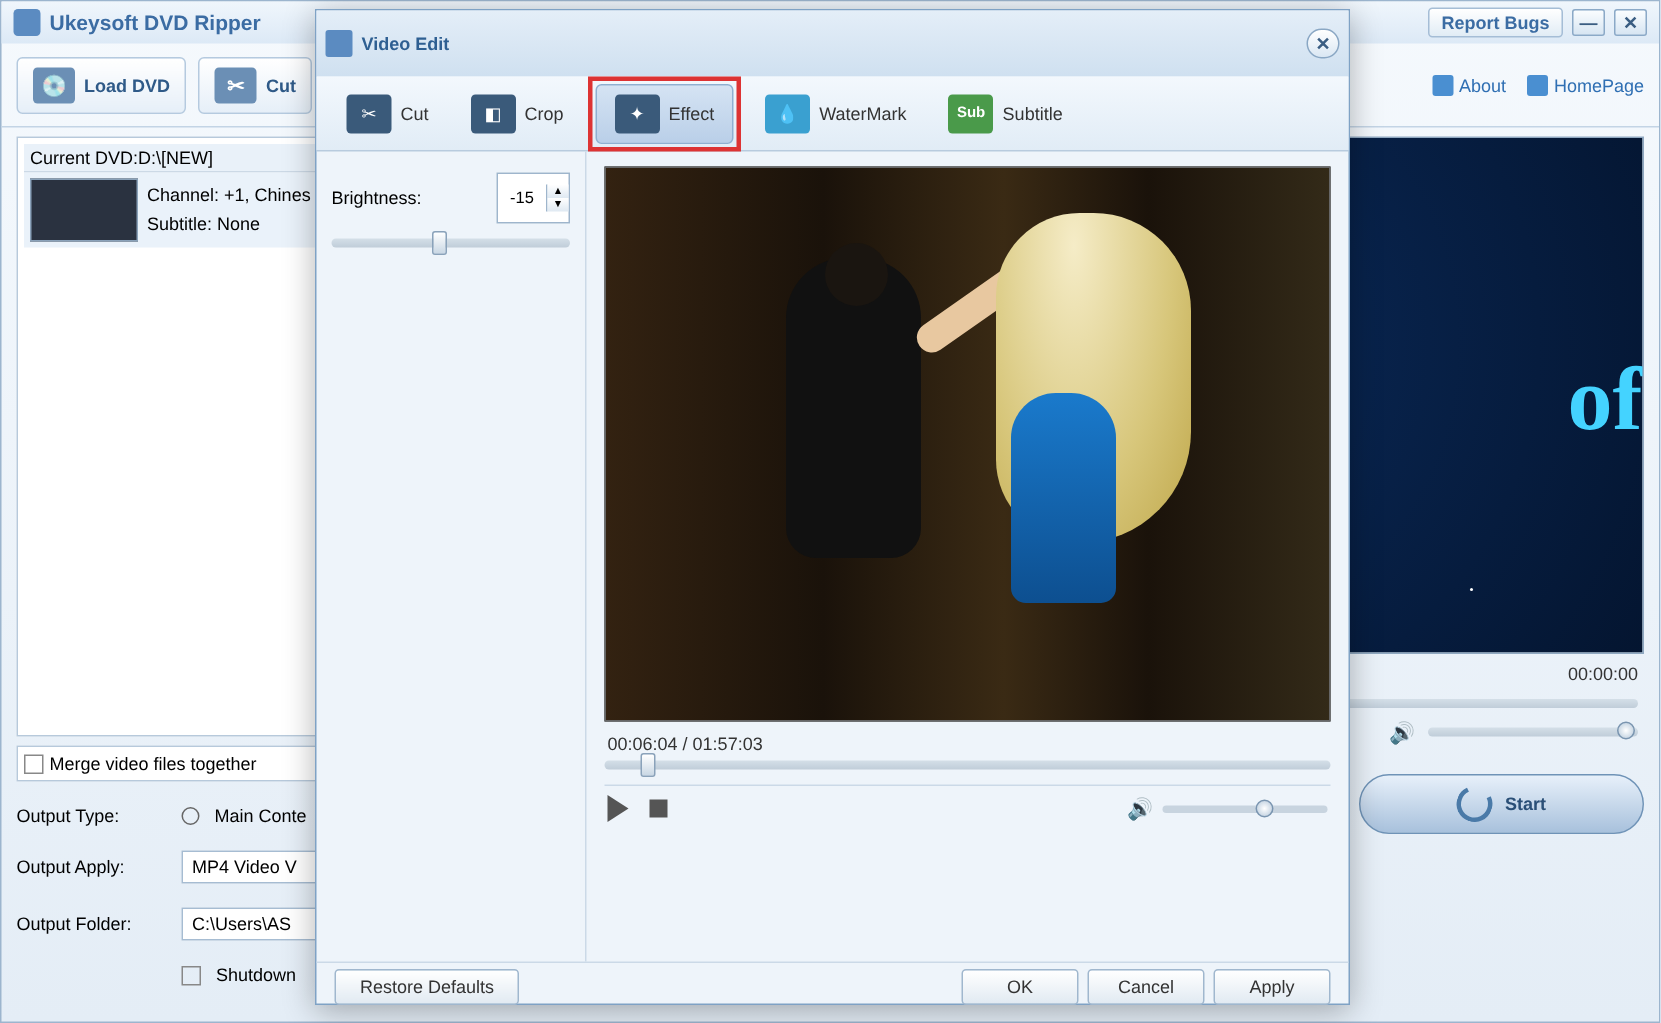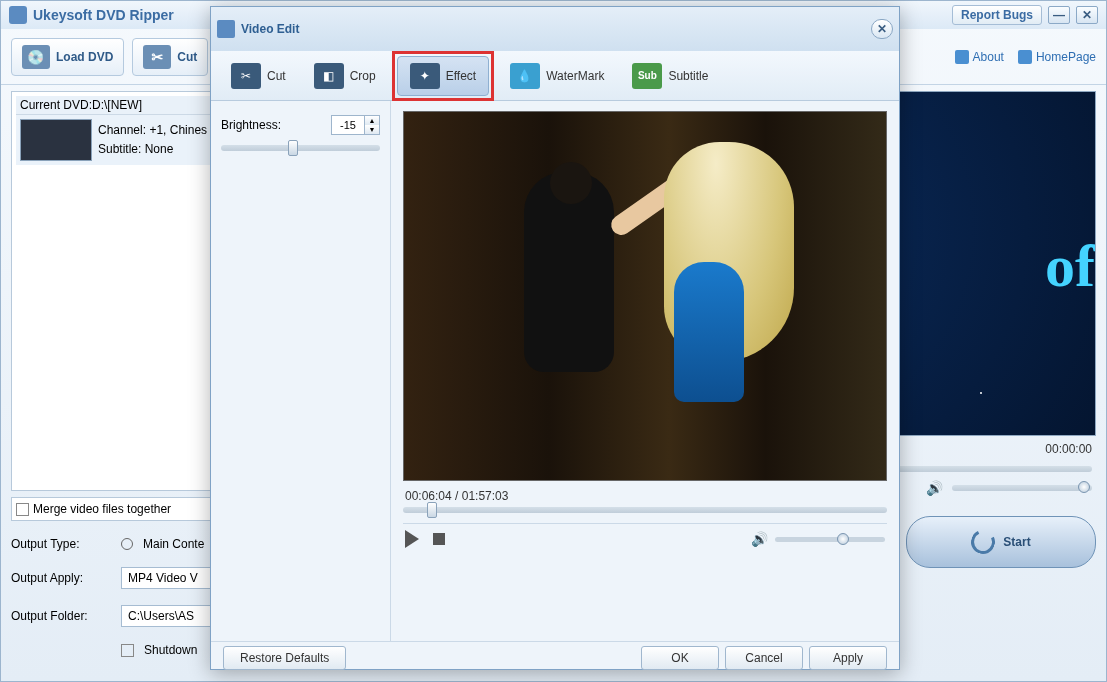--- a/index.html
+++ b/index.html
@@ -34,41 +34,41 @@
 .radio { width:12px; height:12px; border:1px solid #666; border-radius:50%; display:inline-block;}
 .combo { background:#fff; border:1px solid #a6bcd2; padding:3px 6px; width:260px; height:22px; display:flex; align-items:center;}
 .right-panel { flex:1; display:flex; flex-direction:column; }
 .preview-box { width:100%; height:345px; background: radial-gradient(circle at 30% 40%, #0a2a5a, #041530); border:1px solid #8fa8c1; position:relative; overflow:hidden;}
 .preview-logo { position:absolute; right:-20px; top:140px; color:#44d3ff; font-size:60px; font-weight:bold; font-family: 'Comic Sans MS', cursive; }
 .time-label { text-align:right; padding:6px 4px; color:#333;}
 .slider-track { height:6px; background:linear-gradient(#d4dfe8,#c0cdd9); border-radius:3px; position:relative; margin:4px 4px 8px 4px;}
 .slider-thumb { position:absolute; top:-4px; width:12px; height:12px; background:radial-gradient(#fff,#b5c8da); border:1px solid #7a95b0; border-radius:50%;}
 .vol-row { display:flex; align-items:center; gap:8px; justify-content:flex-end; padding:0 4px;}
 .vol-icon { font-size:14px; color:#555;}
-.start-btn { margin-top:20px; align-self:flex-end; width:190px; height:52px; background:linear-gradient(#e7f0fa,#a8c1dc); border:1px solid #6f93b7; border-radius:24px; display:flex; align-items:center; justify-content:center; gap:8px; color:#2a4f77; font-size:24px; font-weight:bold;}
+.start-btn { margin-top:20px; align-self:flex-end; width:190px; height:40px; background:linear-gradient(#e7f0fa,#a8c1dc); border:1px solid #6f93b7; border-radius:24px; display:flex; align-items:center; justify-content:center; gap:8px; color:#2a4f77; font-size:24px; font-weight:bold;}
 .start-btn .refresh-icon { width:24px; height:24px; border:3px solid #4a7aa8; border-radius:50%; border-top-color:transparent; transform:rotate(20deg);}
 
 
 .dialog { position:absolute; left:210px; top:6px; width:690px; height:664px; background:#eef4fa; border:1px solid #7fa2c5; box-shadow:0 4px 20px rgba(0,0,0,0.3);}
 .dialog-titlebar { height:44px; background:linear-gradient(#e4eef8,#cfe0f0); display:flex; align-items:center; padding:0 6px; gap:6px; color:#2e5f92; font-weight:bold; font-size:14px;}
 .dialog-titlebar .dlg-icon { width:18px; height:18px; background:#5b8bc1; border-radius:2px;}
 .dialog-close { margin-left:auto; width:22px; height:20px; border:1px solid #8aa7c4; border-radius:10px; display:flex; align-items:center; justify-content:center; color:#3a5d82; font-weight:bold; background:linear-gradient(#fff,#dae7f3);}
 .dialog-tabs { height:50px; background:linear-gradient(#f3f8fd,#e1ecf6); border-bottom:1px solid #b8cbde; display:flex; align-items:center; padding:0 8px; gap:4px;}
 .dlg-tab { display:flex; align-items:center; gap:6px; padding:6px 12px; border-radius:4px; color:#333; }
 .dlg-tab.active { background:linear-gradient(#d5e3f3,#b9cfe8); border:1px solid #8fb0d1;}
 .effect-highlight { border:3px solid #d33; padding:2px;}
 .dlg-tab .tabicon { width:30px; height:26px; background:#3a5a7a; border-radius:3px; display:flex; align-items:center; justify-content:center; color:#fff;}
 .effect-star { background: #3a5a7a; }
 .sub-icon { background:#4a9a4a !important; font-size:10px; font-weight:bold;}
 
 .dialog-body { display:flex; height:calc(100% - 76px - 46px); }
 .dlg-left { width:180px; padding:14px 10px; border-right:1px solid #cbd9e7; display:flex; flex-direction:column; gap:40px;}
 .ctrl-group { display:flex; flex-direction:column; gap:10px;}
 .ctrl-head { display:flex; align-items:center; justify-content:space-between;}
-.spinner { display:flex; align-items:center; background:#fff; border:1px solid #9eb5cc; height:20px;}
+.spinner { display:flex; align-items:center; background:#fff; border:1px solid #9eb5cc; height:34px;}
 .spinner input { width:32px; border:none; text-align:center; font-size:11px; padding:0 2px;}
 .spinner .spin-btns { display:flex; flex-direction:column; border-left:1px solid #9eb5cc;}
 .spinner .spin-btns div { height:9px; width:14px; font-size:7px; display:flex; align-items:center; justify-content:center; background:linear-gradient(#fff,#dfe9f2); line-height:1;}
 .hslider { height:6px; background:linear-gradient(#d4dfe8,#c0cdd9); border-radius:3px; position:relative;}
 .hslider .thumb { position:absolute; top:-5px; width:10px; height:16px; background:linear-gradient(#fff,#c9d7e4); border:1px solid #8aa2ba; border-radius:2px;}
 
 .dlg-right { flex:1; padding:10px 12px; display:flex; flex-direction:column;}
 .video-canvas { width:100%; height:370px; background:#000; border:1px solid #666; display:flex; align-items:center; justify-content:center; position:relative; overflow:hidden;}
 .scene { position:absolute; inset:0; background: linear-gradient(90deg, #332211 0%, #1a120a 30%, #3a2a14 55%, #1a120a 75%, #332a18 100%); }
 .figure1 { position:absolute; left:120px; top:60px; width:90px; height:200px; background:#111; border-radius:40px 40px 20px 20px; }

